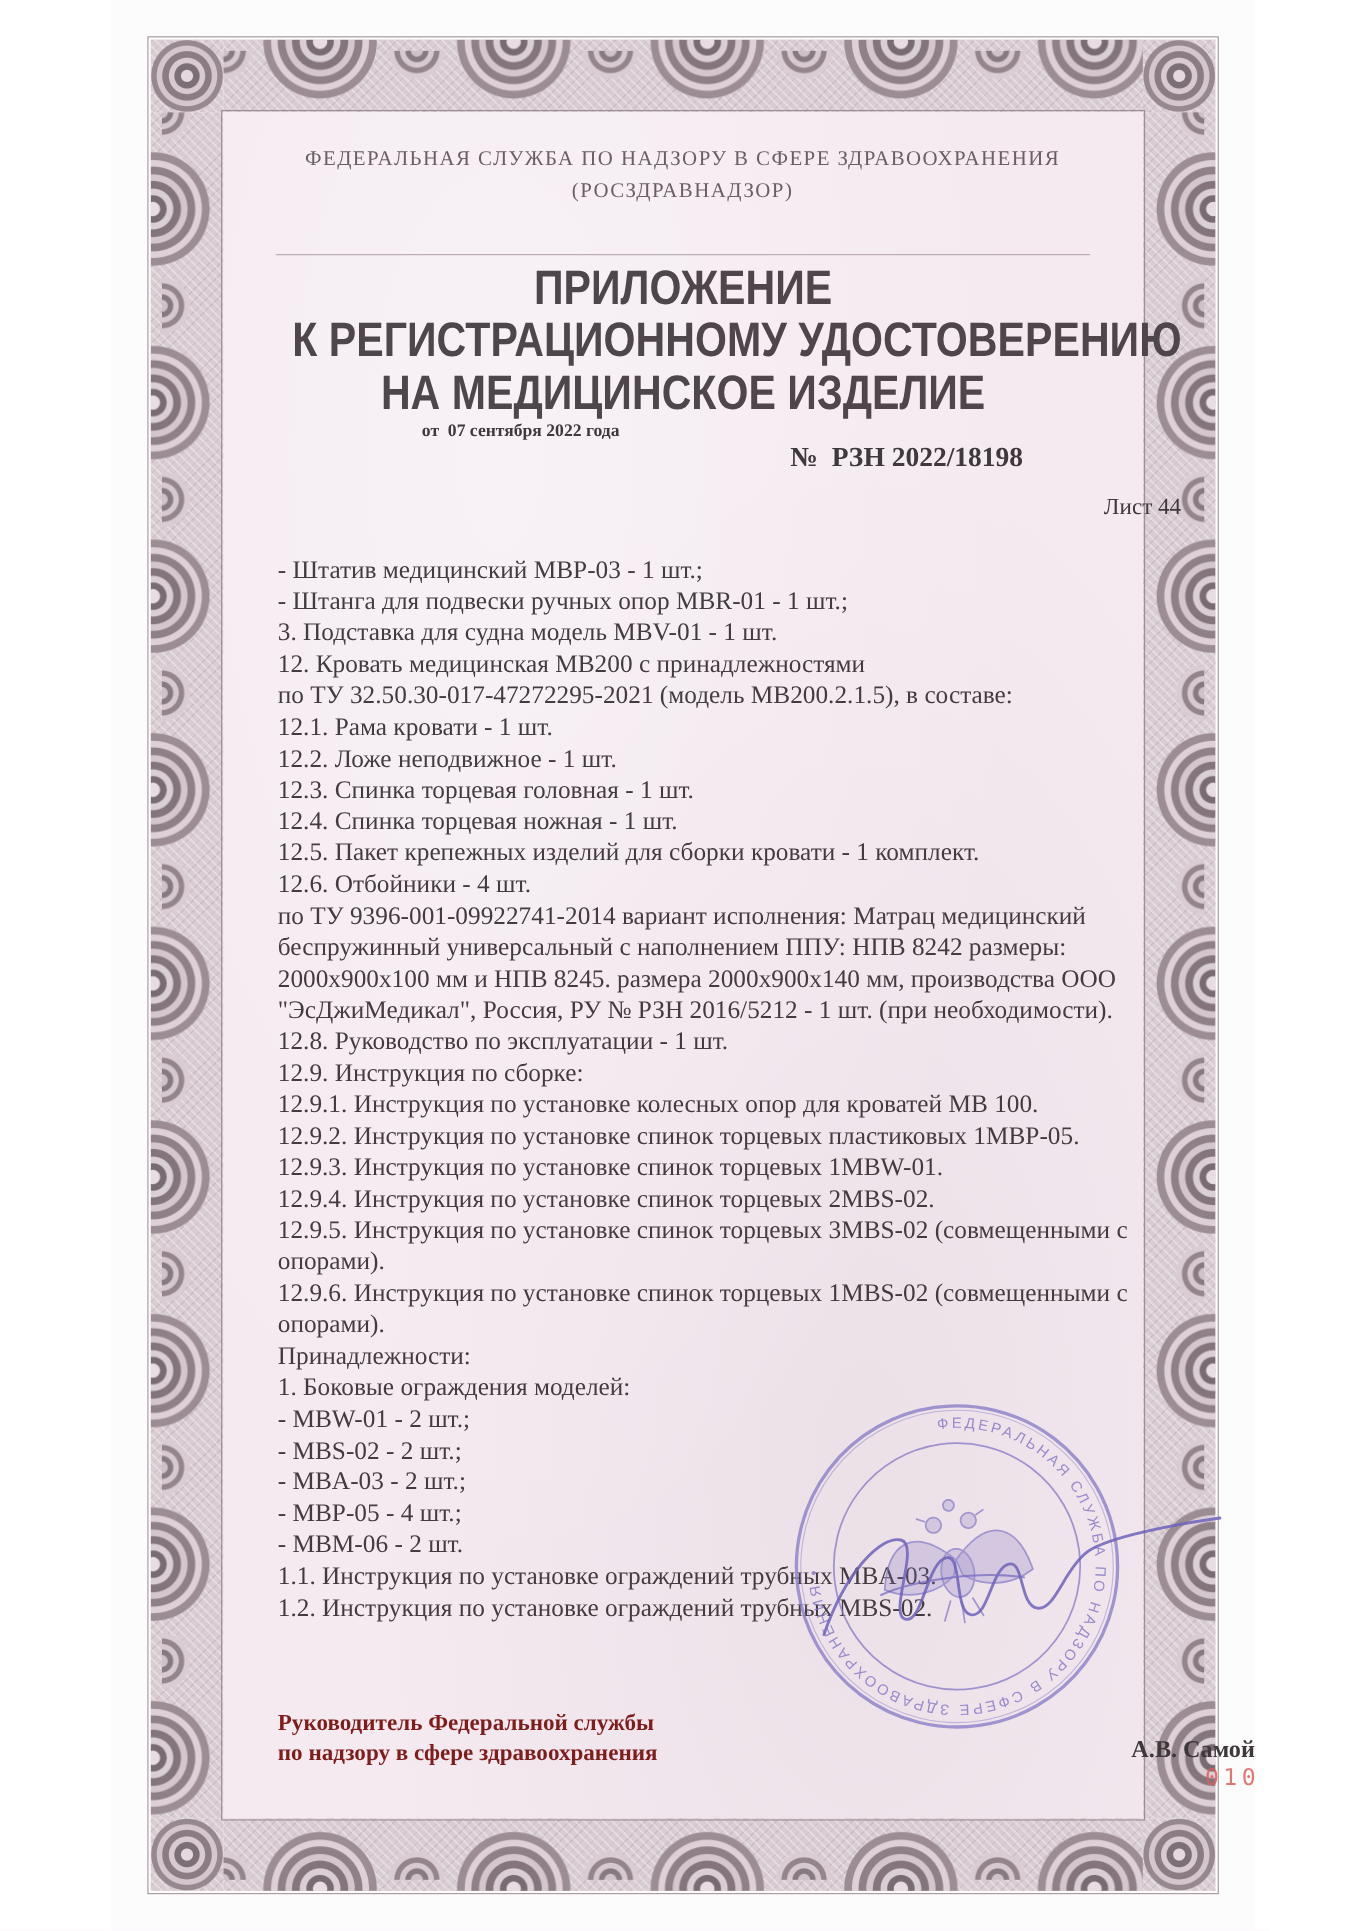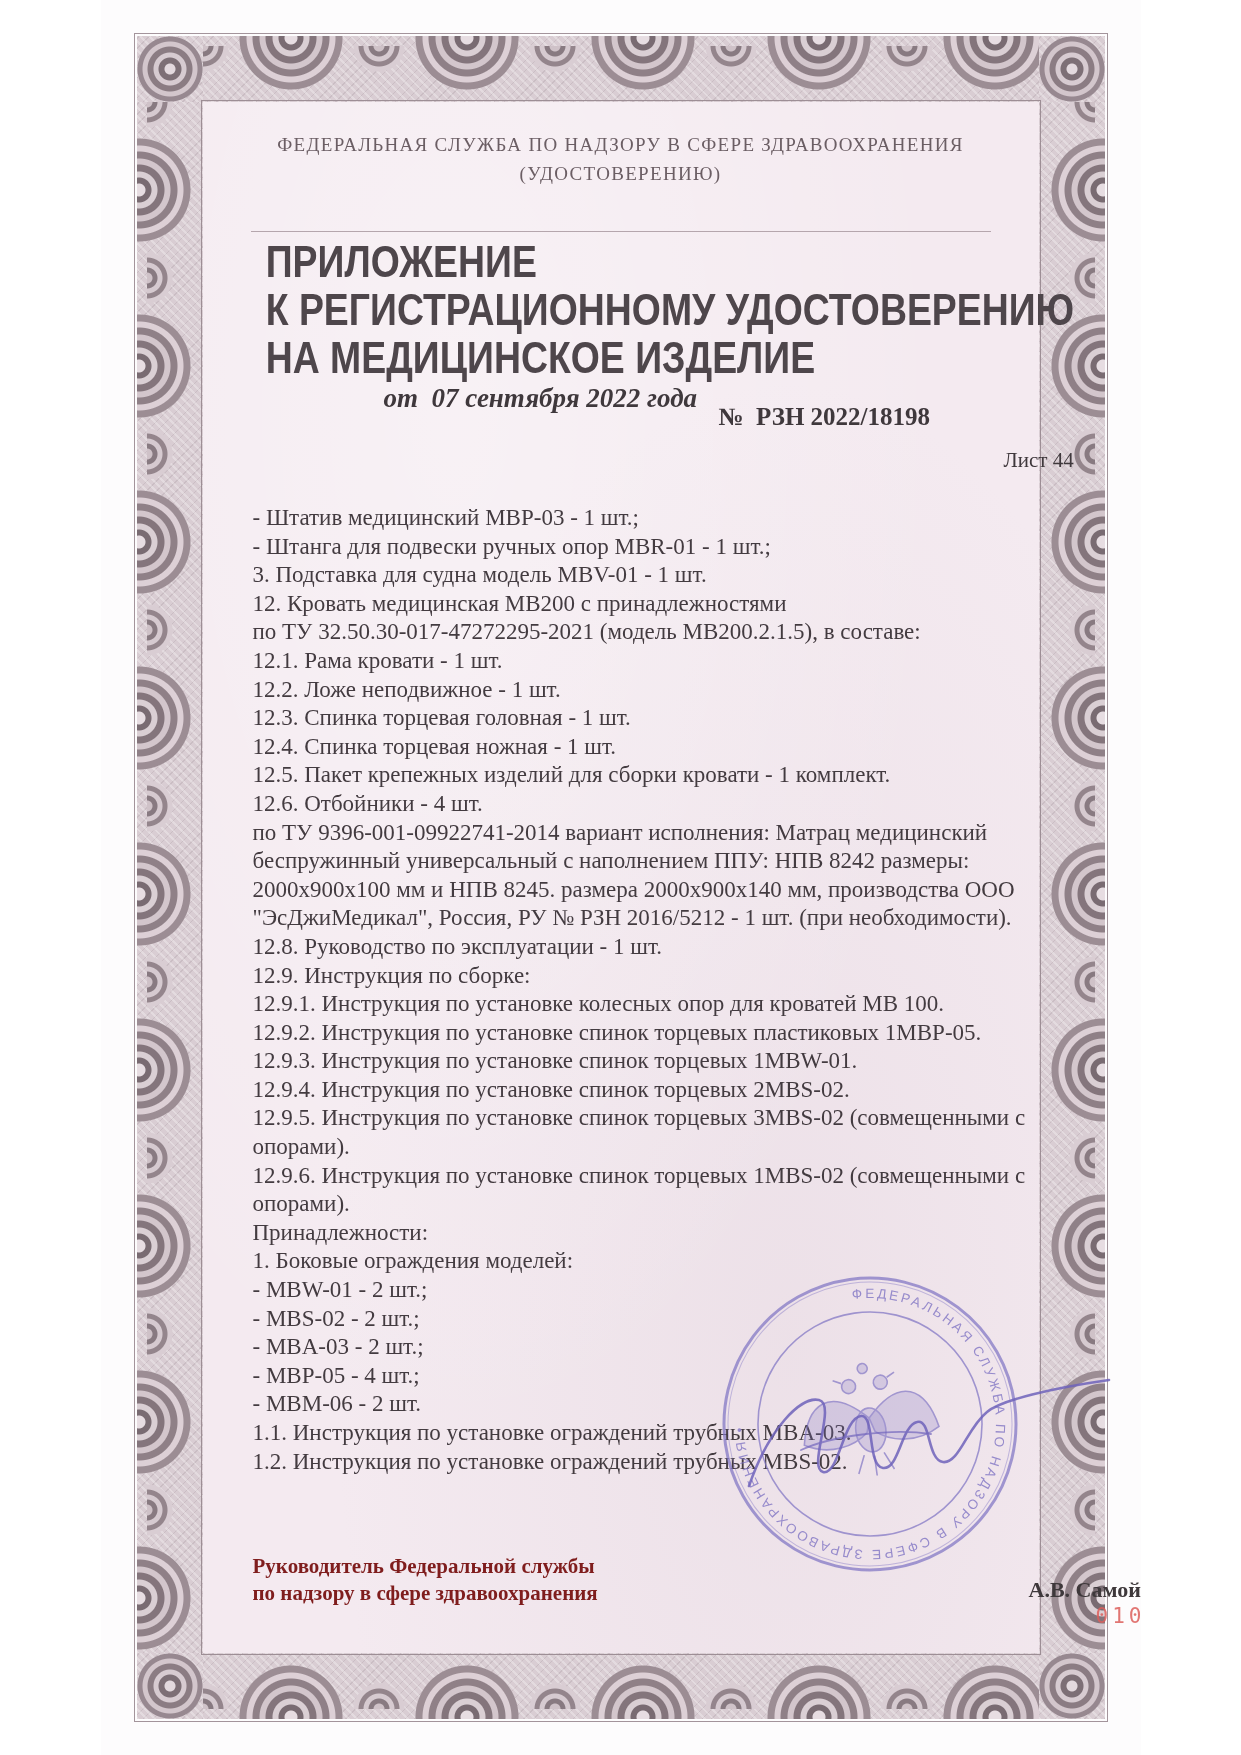--- a/index.html
+++ b/index.html
@@ -65,25 +65,25 @@
     position:absolute;inset:102px;
     background:
       radial-gradient(ellipse at 30% 20%,rgba(255,255,255,.35),rgba(0,0,0,0) 60%),
       radial-gradient(ellipse at 70% 80%,rgba(214,196,208,.25),rgba(0,0,0,0) 55%),
       #f4eaf0;
   }
   
   .agency{position:absolute;left:102px;right:102px;top:130px;text-align:center;
     color:#6b5e64;font-size:19px;line-height:29px;letter-spacing:1.3px;}
   .rule{position:absolute;left:150px;right:150px;top:231px;border-top:1.5px solid #b5a6ad;}
-  .doc-title{position:absolute;left:102px;right:102px;top:238px;
+  .doc-title{position:absolute;left:102px;right:102px;top:238px;text-align:center;
     color:#4e464b;font-family:"Liberation Sans",sans-serif;font-weight:bold;
     font-size:44px;line-height:48px;}
   .doc-title .tline{display:block;transform:scaleX(.85);transform-origin:50% 50%;white-space:nowrap;}
-  .meta-date{position:absolute;left:283px;top:383px;font-size:27px;font-weight:bold;white-space:pre;color:#3f383c;font-style:italic;}
+  .meta-date{position:absolute;left:283px;top:383px;font-size:16px;font-weight:bold;white-space:pre;color:#3f383c;}
   .meta-number{position:absolute;left:618px;top:403px;font-size:25px;font-weight:bold;white-space:pre;color:#3f383c;}
   .meta-sheet{position:absolute;left:903px;top:448px;font-size:21px;font-weight:normal;white-space:pre;color:#3f383c;}
   .body-list{position:absolute;left:152px;top:504px;right:120px;
     font-size:23px;line-height:28.6px;color:#433b40;}
   .body-line{white-space:nowrap;}
   .sign-title{position:absolute;left:152px;top:1553px;font-size:21px;font-weight:bold;line-height:27px;color:#7f1d1d;}
   .sign-name{position:absolute;left:928px;top:1577px;font-size:22px;font-weight:bold;color:#3e383b;white-space:nowrap;}
   .serial{position:absolute;left:960px;top:1604px;font-family:"DejaVu Sans Mono",monospace;
     font-size:21px;letter-spacing:4px;color:#dd5f5c;opacity:.85;margin-left:35px;}
   
@@ -102,21 +102,21 @@
   <div class="band band-right"></div>
   <div class="corner corner-tl"></div>
   <div class="corner corner-tr"></div>
   <div class="corner corner-bl"></div>
   <div class="corner corner-br"></div>
   <div class="paper"></div>
   <div class="frame-inner-line"></div>
 
   <div class="agency">
     <div>ФЕДЕРАЛЬНАЯ СЛУЖБА ПО НАДЗОРУ В СФЕРЕ ЗДРАВООХРАНЕНИЯ</div>
-    <div>(УДОСТОВЕРЕНИЮ)</div>
+    <div>(РОСЗДРАВНАДЗОР)</div>
   </div>
   <div class="rule"></div>
 
   <div class="doc-title">
     <span class="tline">ПРИЛОЖЕНИЕ</span>
     <span class="tline">К РЕГИСТРАЦИОННОМУ УДОСТОВЕРЕНИЮ</span>
     <span class="tline">НА МЕДИЦИНСКОЕ ИЗДЕЛИЕ</span>
   </div>
 
   <div class="meta-date">от  07 сентября 2022 года</div>

